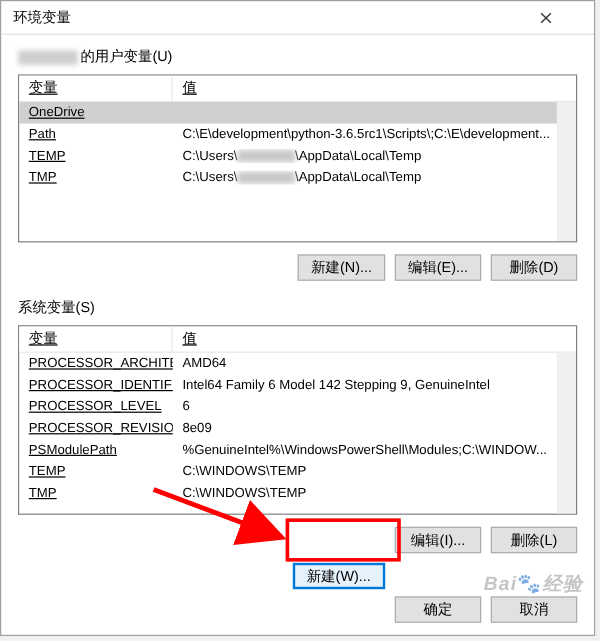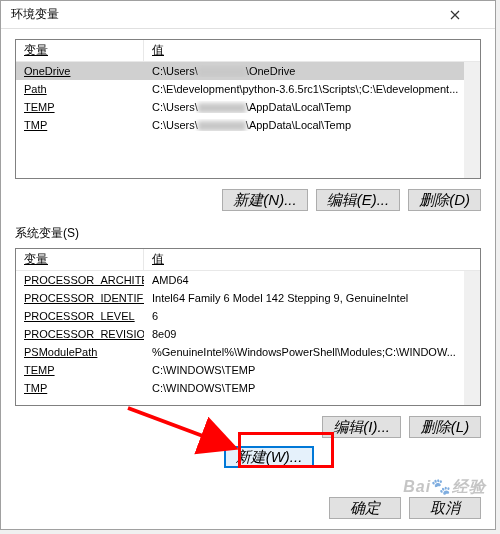--- a/index.html
+++ b/index.html
@@ -17,21 +17,21 @@
 .col-name { width: 128px; border-right: 1px solid #e8e8e8; }
 .col-val { flex: 1; }
 .list-body { }
 .row { display: flex; height: 18px; align-items: center; font-size: 11px; }
 .row .cell-name { width: 128px; padding: 0 8px; white-space: nowrap; overflow: hidden; text-decoration: underline; }
 .row .cell-val { flex: 1; padding: 0 8px; white-space: nowrap; overflow: hidden; text-overflow: ellipsis; }
 .row.sel { background: #d0d0d0; }
 .inline-blur { display: inline-block; width: 48px; height: 10px; background: #c8c8c8; filter: blur(2px); vertical-align: middle; }
 .scrollbar { position: absolute; right: 0; top: 22px; bottom: 0; width: 16px; background: #f0f0f0; }
 .btnrow { display: flex; justify-content: flex-end; gap: 8px; margin-top: 10px; margin-bottom: 14px; }
-.btn { min-width: 72px; height: 22px; background: #e1e1e1; border: 1px solid #adadad; font-size: 15px; padding: 0 10px; cursor: pointer; display: flex; align-items: center; justify-content: center; font-style: italic; }
+.btn { min-width: 72px; height: 22px; background: #e1e1e1; border: 1px solid #adadad; font-size: 12px; padding: 0 10px; cursor: pointer; display: flex; align-items: center; justify-content: center; }
 .bottom-row { position: absolute; bottom: 10px; right: 14px; display: flex; gap: 8px; }
 .highlight-box { position: absolute; border: 3px solid #ff0000; pointer-events: none; }
 .arrow-svg { position: absolute; pointer-events: none; }
 .focus-btn { border: 2px solid #0078d7; background: #e5f1fb; margin-top: 30px; }
 .watermark { position: absolute; right: 14px; bottom: 36px; font-size: 16px; color: rgba(150,150,150,0.55); font-style: italic; font-weight: bold; pointer-events: none; letter-spacing: 1px; }
 .watermark .paw { font-style: normal; }
 </style>
 </head>
 <body>
 
@@ -40,30 +40,33 @@
     <span>环境变量</span>
     <div class="close-btn">
       <svg viewBox="0 0 10 10">
           <path d="M1 1 L9 9 M9 1 L1 9" stroke="#333" stroke-width="1.2"></path>
         </svg>
     </div>
   </div>
 
   <div class="content">
 
+    <div class="section-label">
+      <span class="blur"></span>
+      <span>的用户变量(U)</span>
+    </div>
 
     <div class="listbox">
       <div class="list-header">
         <div class="col col-name">变量</div>
         <div class="col col-val">值</div>
       </div>
       <div class="list-body" id="user-body">
           <div class="row sel">
             <div class="cell-name">OneDrive</div>
-            <div class="cell-val">C:\Users\<span class="inline-blur"></span>\OneDrive</div>
           </div>
           <div class="row">
             <div class="cell-name">Path</div>
             <div class="cell-val">C:\E\development\python-3.6.5rc1\Scripts\;C:\E\development...</div>
           </div>
           <div class="row">
             <div class="cell-name">TEMP</div>
             <div class="cell-val">C:\Users\<span class="inline-blur"></span>\AppData\Local\Temp</div>
           </div>
           <div class="row">

